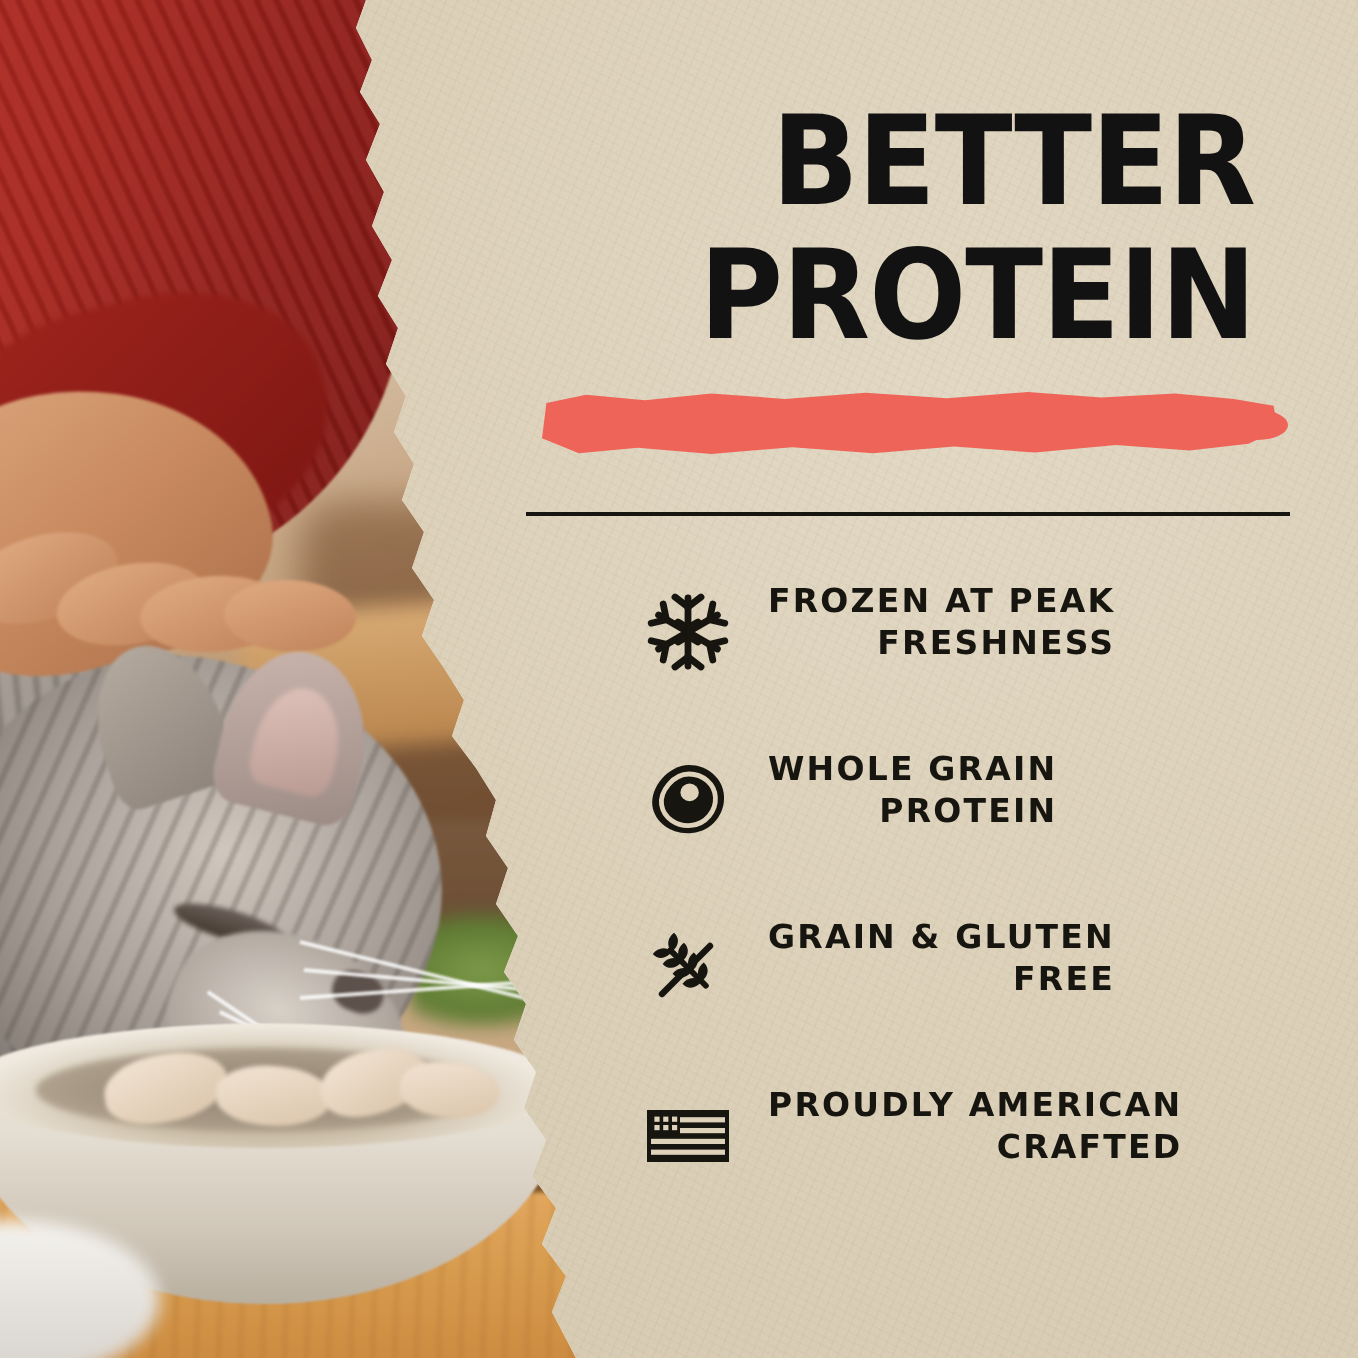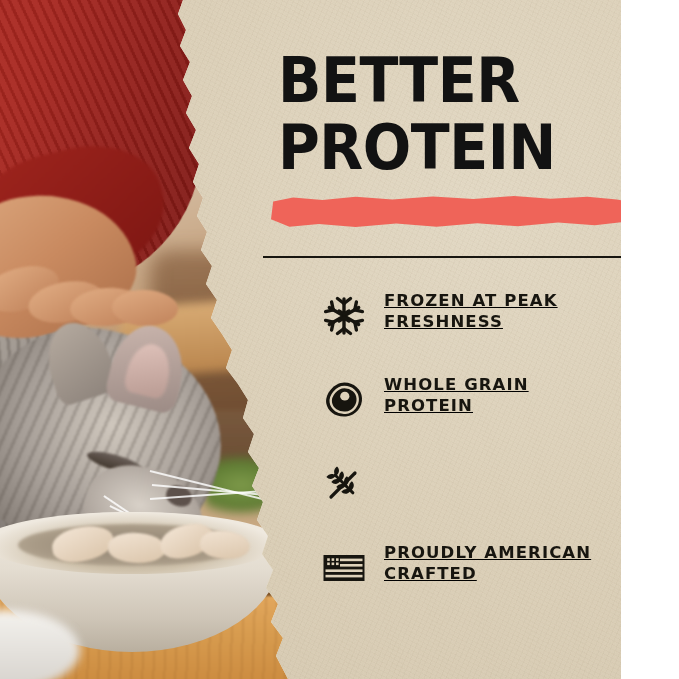--- a/index.html
+++ b/index.html
@@ -3,25 +3,26 @@
 <meta charset="utf-8">
 <title>Better Protein</title>
 <style>
   html, body {
     margin: 0;
     padding: 0;
     background: #ffffff;
   }
   #canvas {
     position: relative;
-    width: 621px;
+    width: 679px;
     height: 679px;
     overflow: hidden;
     font-family: "Liberation Sans", sans-serif;
     background: #fdba74;
+    text-align: right;
   }
 
   
   .photo-layer {
     position: absolute;
     inset: 0;
     width: 679px;
     height: 679px;
     overflow: hidden;
   }
@@ -383,21 +384,20 @@
     width: 382px;
     height: 2px;
     background: #17150f;
   }
 
   .features {
     position: absolute;
     left: 322px;
     top: 288px;
     width: 340px;
-    text-decoration: underline;
   }
   .feature {
     display: flex;
     align-items: flex-start;
     margin-bottom: 26px;
     min-height: 58px;
   }
   .feature .ficon {
     flex: 0 0 62px;
     width: 62px;
@@ -553,20 +553,22 @@
                 <path d="M22 17.5 C22 13.5 25.5 11 29.5 11.6 C29.8 15.6 26.4 18.2 22 17.5 Z"></path>
                 <path d="M22 17.5 C22 13.5 18.5 11 14.5 11.6 C14.2 15.6 17.6 18.2 22 17.5 Z"></path>
                 <path d="M22 24.5 C22 20.5 25.5 18 29.5 18.6 C29.8 22.6 26.4 25.2 22 24.5 Z"></path>
                 <path d="M22 24.5 C22 20.5 18.5 18 14.5 18.6 C14.2 22.6 17.6 25.2 22 24.5 Z"></path>
                 <path d="M22 31.5 C22 27.5 25.5 25 29.5 25.6 C29.8 29.6 26.4 32.2 22 31.5 Z"></path>
                 <path d="M22 31.5 C22 27.5 18.5 25 14.5 25.6 C14.2 29.6 17.6 32.2 22 31.5 Z"></path>
               </g>
             </g>
           </svg>
         </span>
+        <span class="flabel">GRAIN &amp; GLUTEN
+FREE</span>
       </div>
 
       <div class="feature">
         <span class="ficon">
           <svg width="44" height="34" viewBox="0 0 44 34">
             <rect x="1.5" y="4" width="41" height="26" fill="#17150f"></rect>
             <g fill="#ded2ba">
               <rect x="18" y="7.6" width="22.5" height="2.6"></rect>
               <rect x="18" y="13" width="22.5" height="2.6"></rect>
               <rect x="3.5" y="18.4" width="37" height="2.6"></rect>

